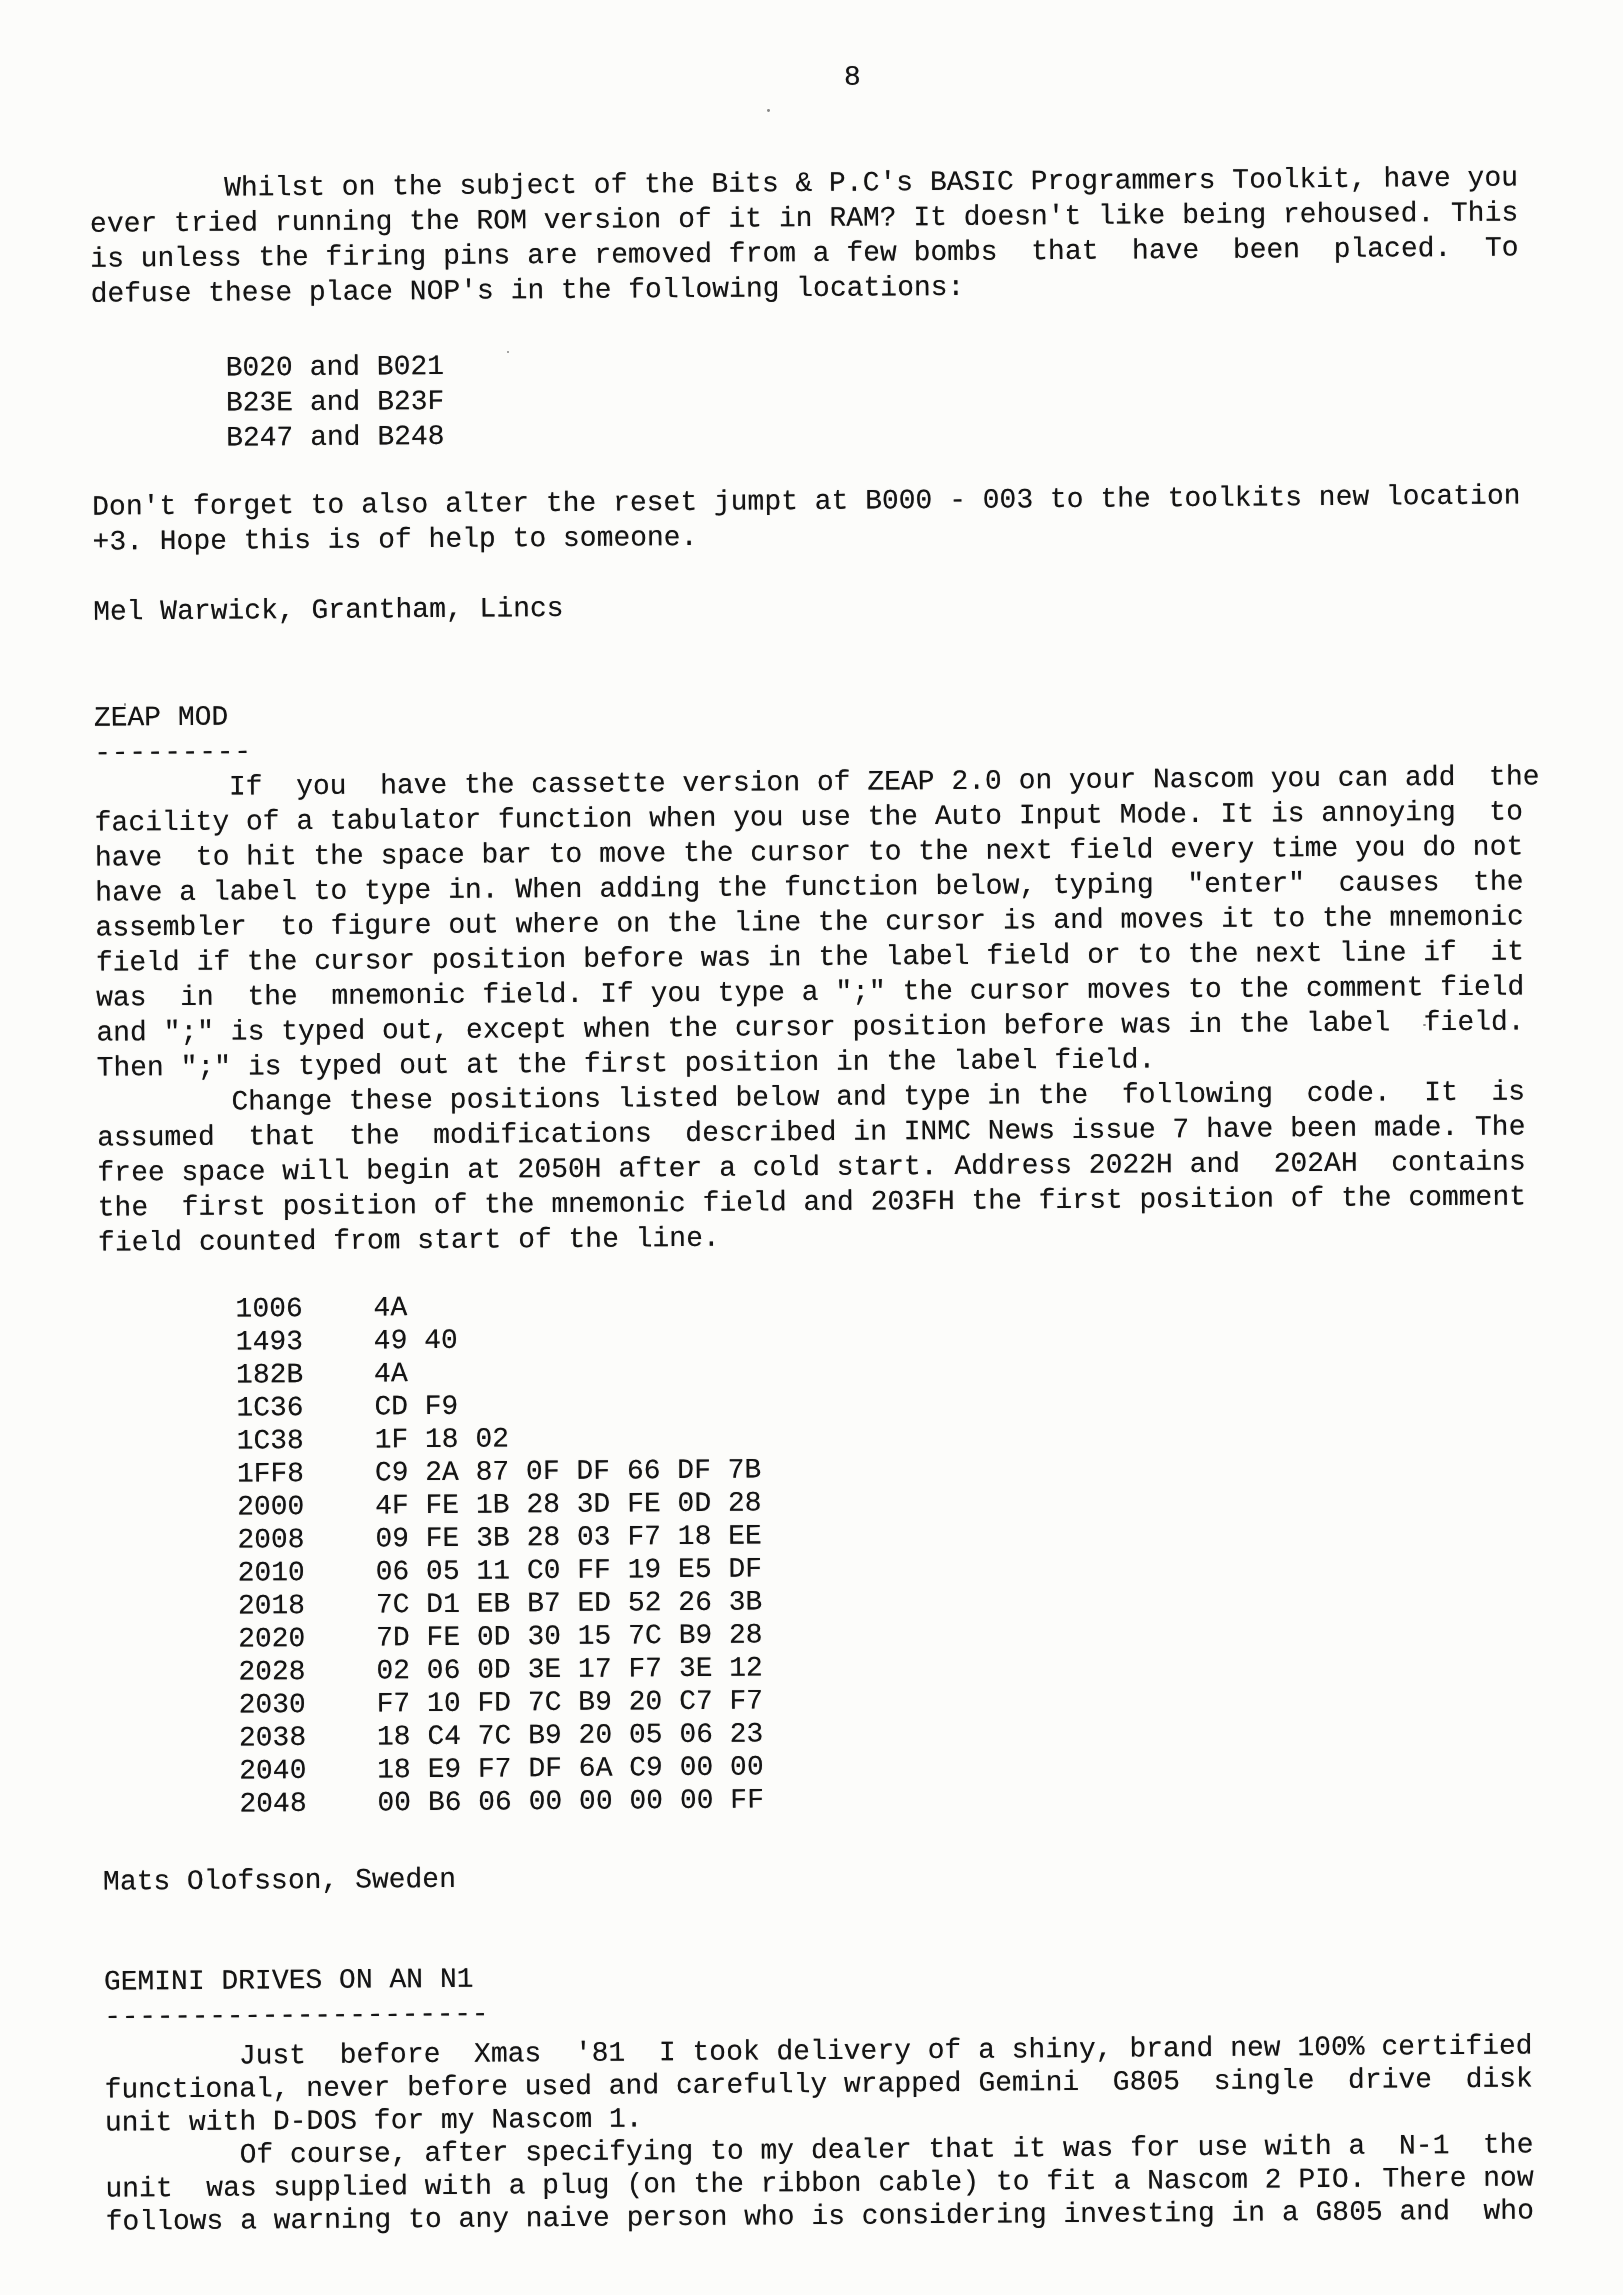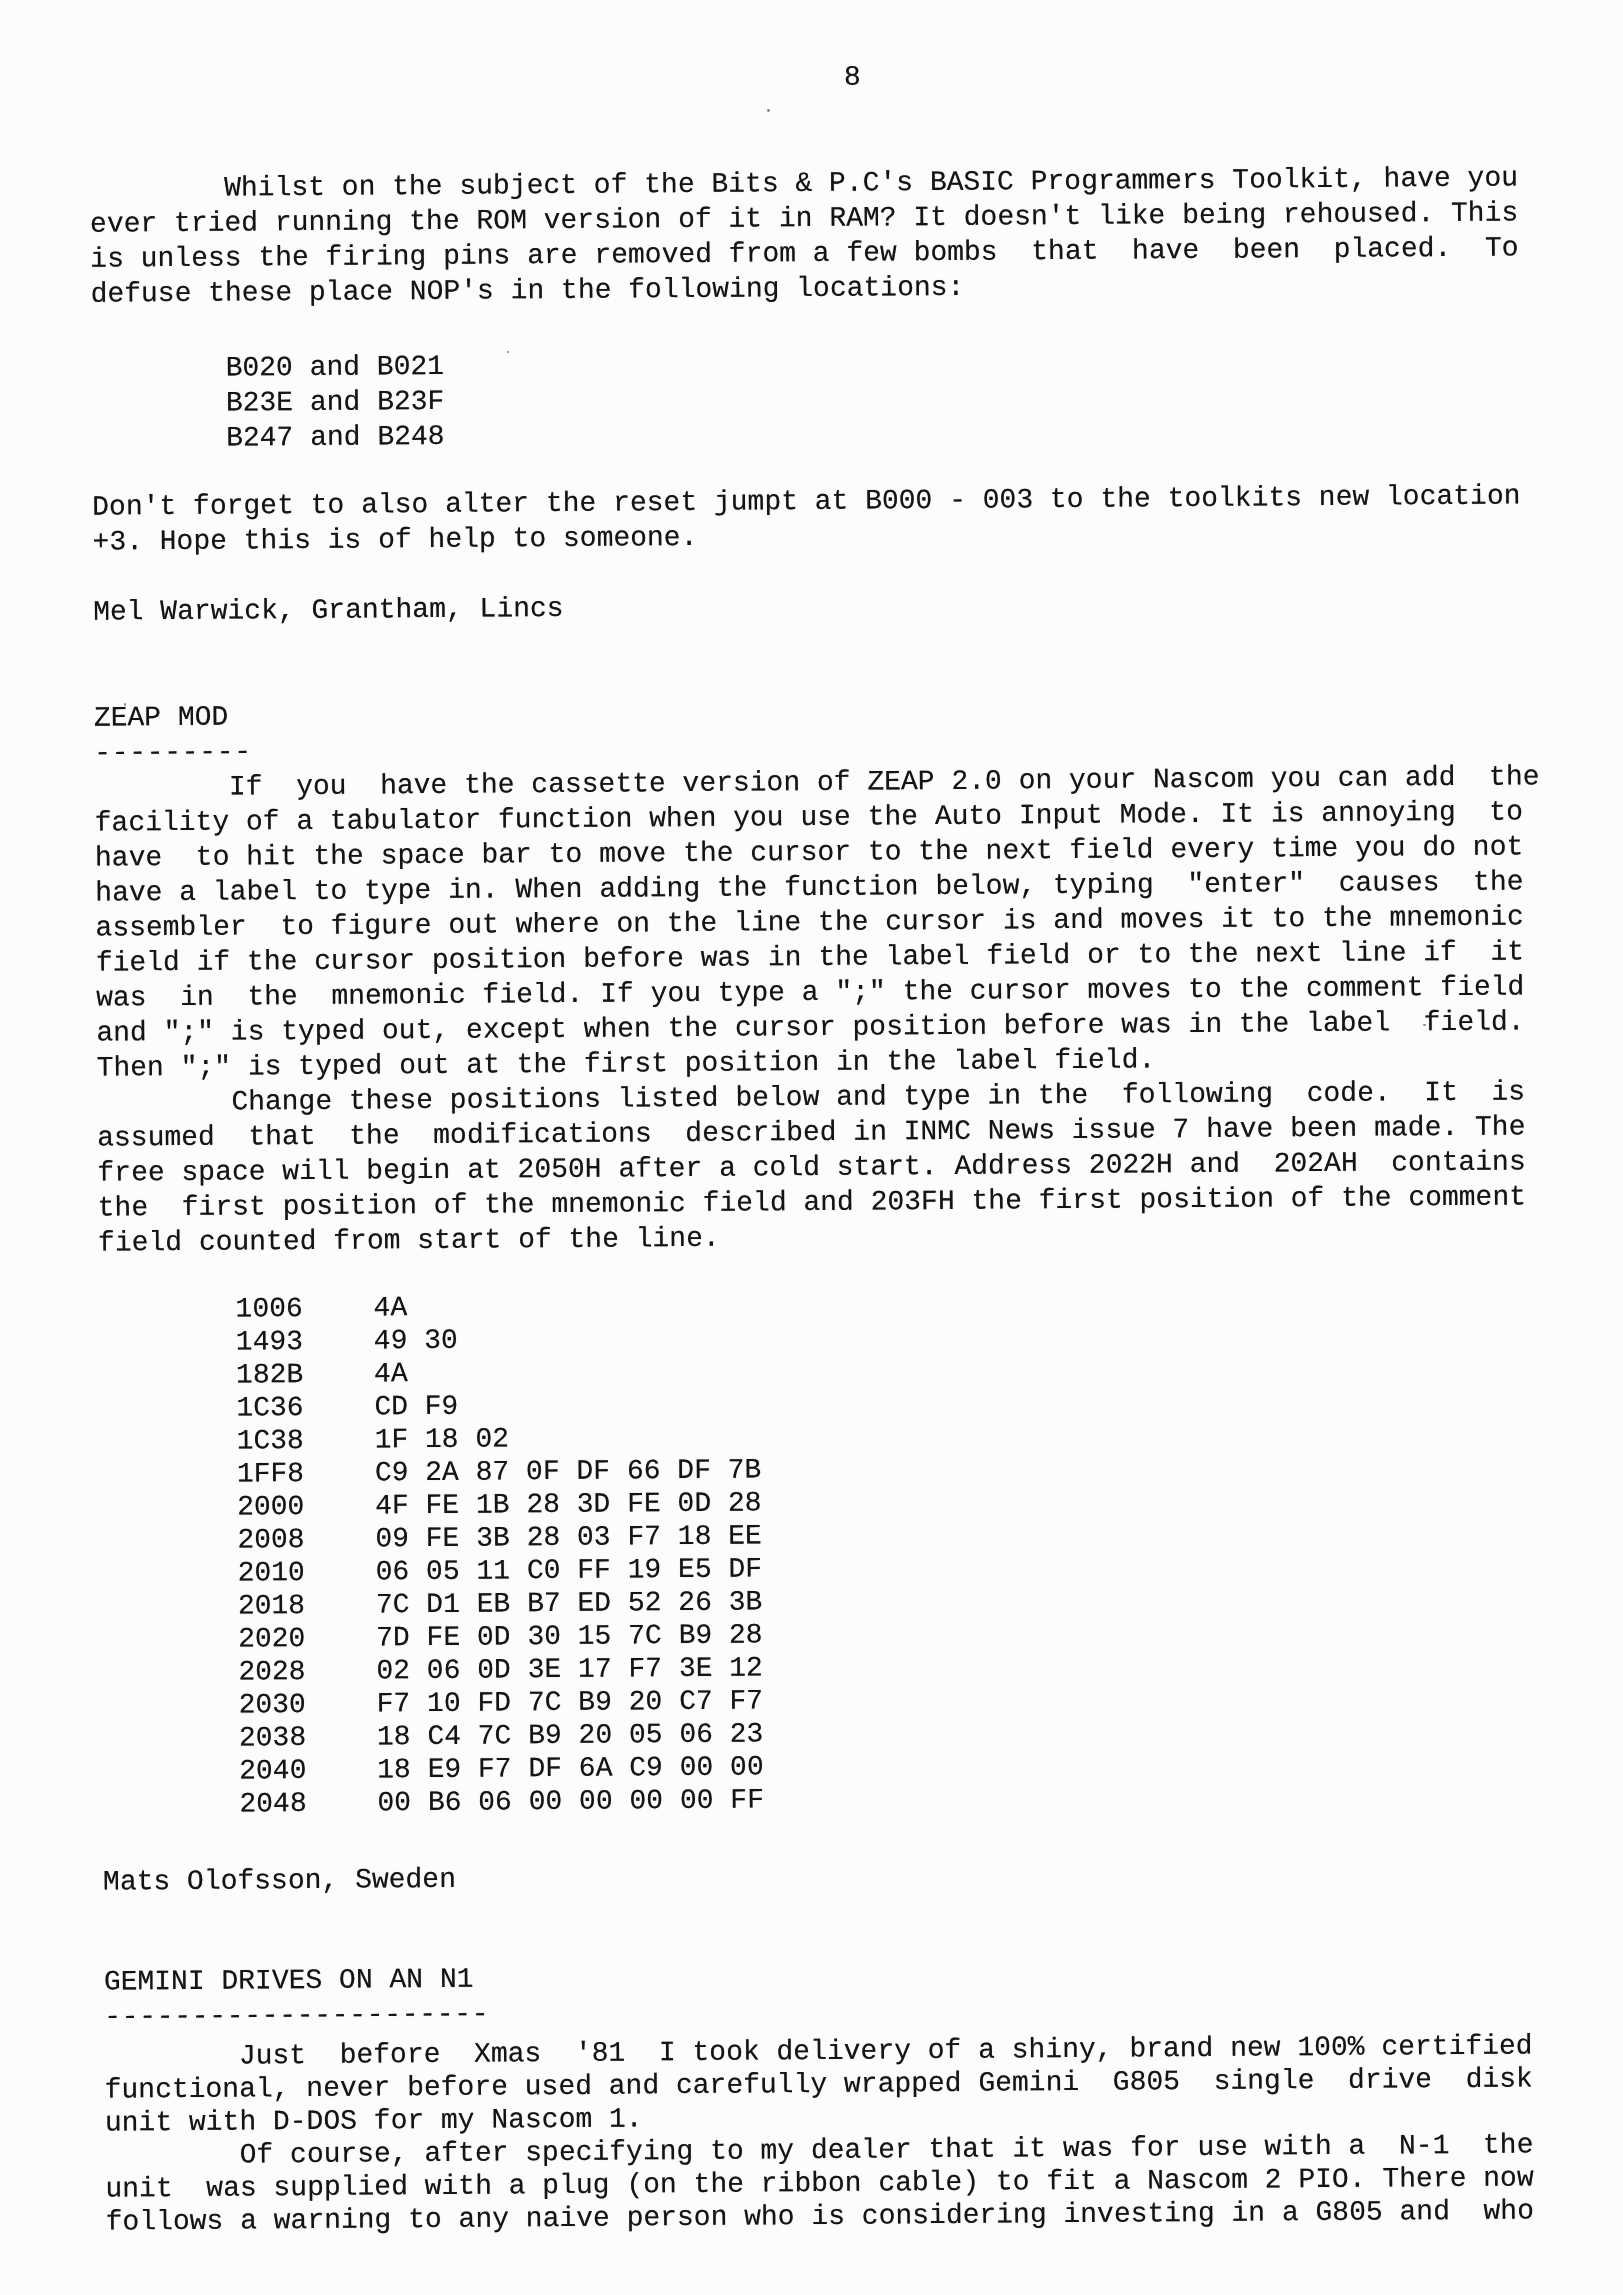--- a/index.html
+++ b/index.html
@@ -106,21 +106,21 @@
 Then ";" is typed out at the first position in the label field.</div>
 
     <div class="t p-zeap-2">        Change these positions listed below and type in the  following  code.  It  is
 assumed  that  the  modifications  described in INMC News issue 7 have been made. The
 free space will begin at 2050H after a cold start. Address 2022H and  202AH  contains
 the  first position of the mnemonic field and 203FH the first position of the comment
 field counted from start of the line.</div>
 
     <div class="hex-listing">
       <div class="t hexrow"><span class="hexaddr">1006</span><span>4A</span></div>
-      <div class="t hexrow"><span class="hexaddr">1493</span><span>49 30</span></div>
+      <div class="t hexrow"><span class="hexaddr">1493</span><span>49 40</span></div>
       <div class="t hexrow"><span class="hexaddr">182B</span><span>4A</span></div>
       <div class="t hexrow"><span class="hexaddr">1C36</span><span>CD F9</span></div>
       <div class="t hexrow"><span class="hexaddr">1C38</span><span>1F 18 02</span></div>
       <div class="t hexrow"><span class="hexaddr">1FF8</span><span>C9 2A 87 0F DF 66 DF 7B</span></div>
       <div class="t hexrow"><span class="hexaddr">2000</span><span>4F FE 1B 28 3D FE 0D 28</span></div>
       <div class="t hexrow"><span class="hexaddr">2008</span><span>09 FE 3B 28 03 F7 18 EE</span></div>
       <div class="t hexrow"><span class="hexaddr">2010</span><span>06 05 11 C0 FF 19 E5 DF</span></div>
       <div class="t hexrow"><span class="hexaddr">2018</span><span>7C D1 EB B7 ED 52 26 3B</span></div>
       <div class="t hexrow"><span class="hexaddr">2020</span><span>7D FE 0D 30 15 7C B9 28</span></div>
       <div class="t hexrow"><span class="hexaddr">2028</span><span>02 06 0D 3E 17 F7 3E 12</span></div>

